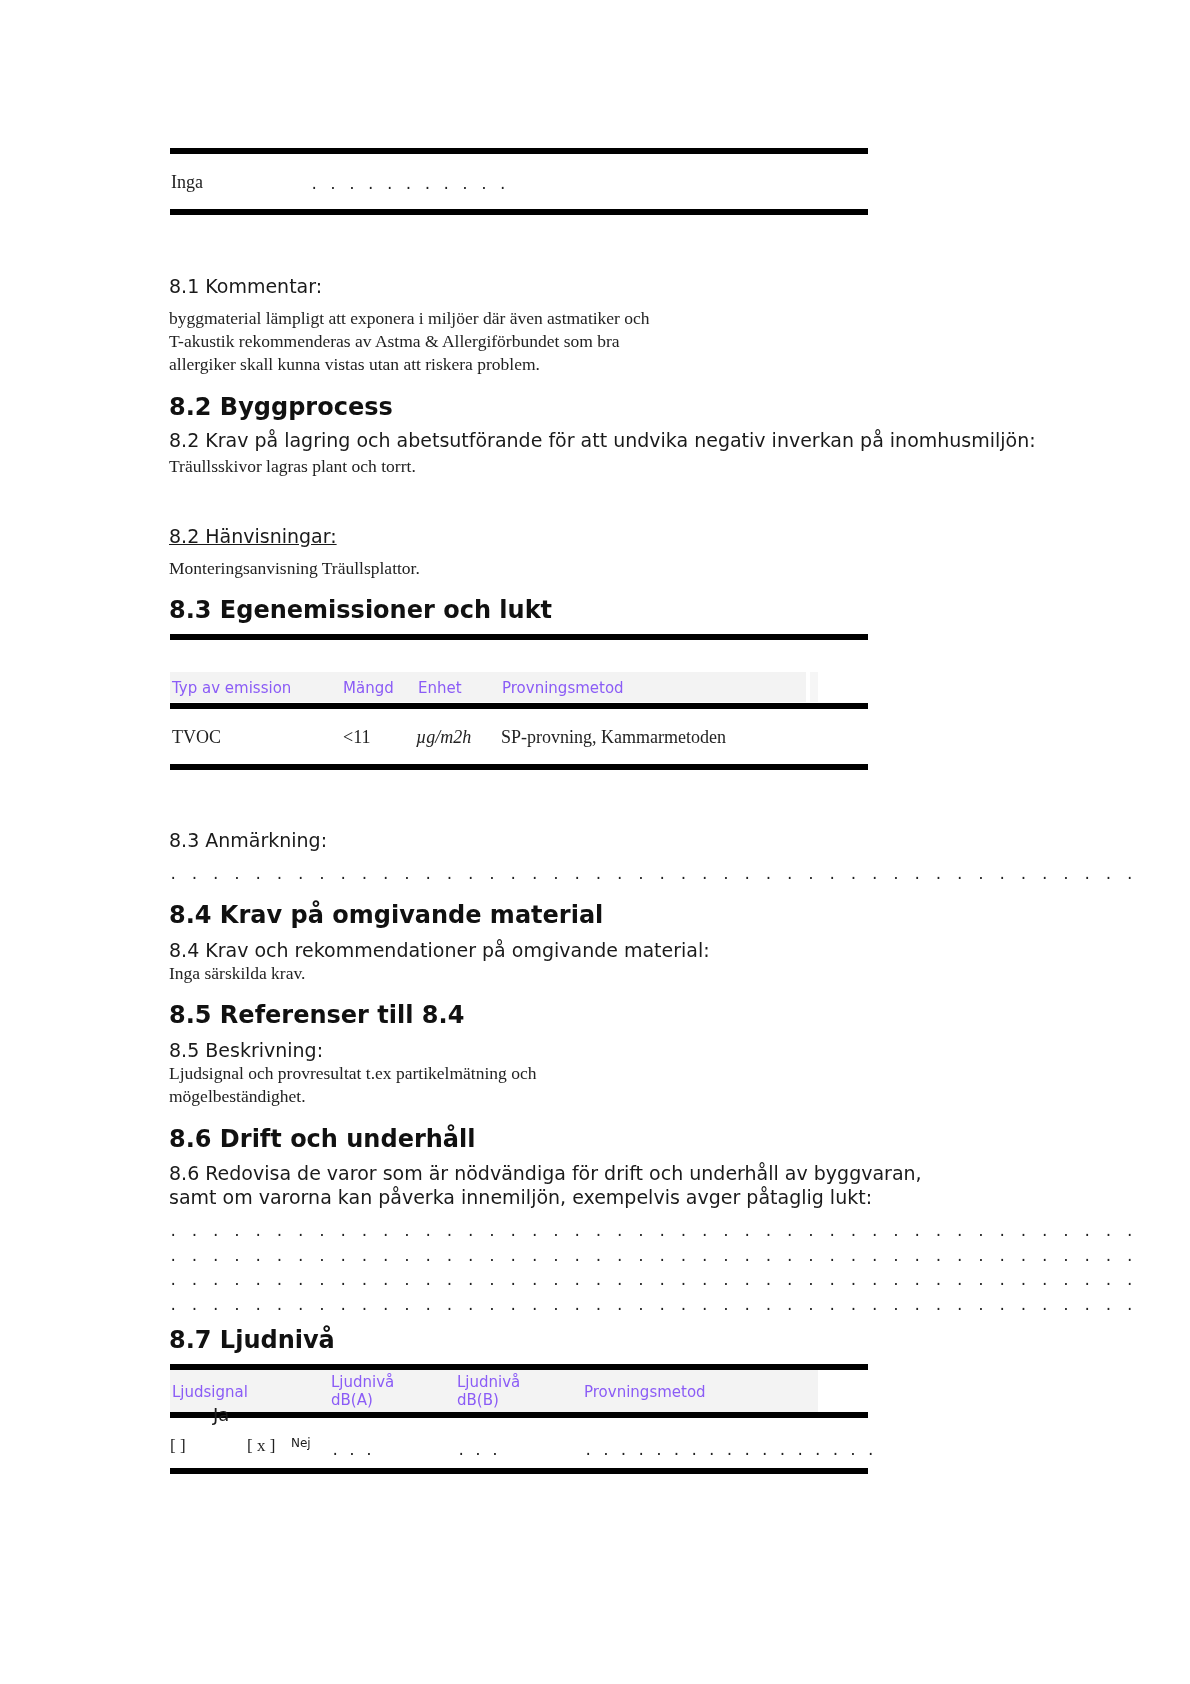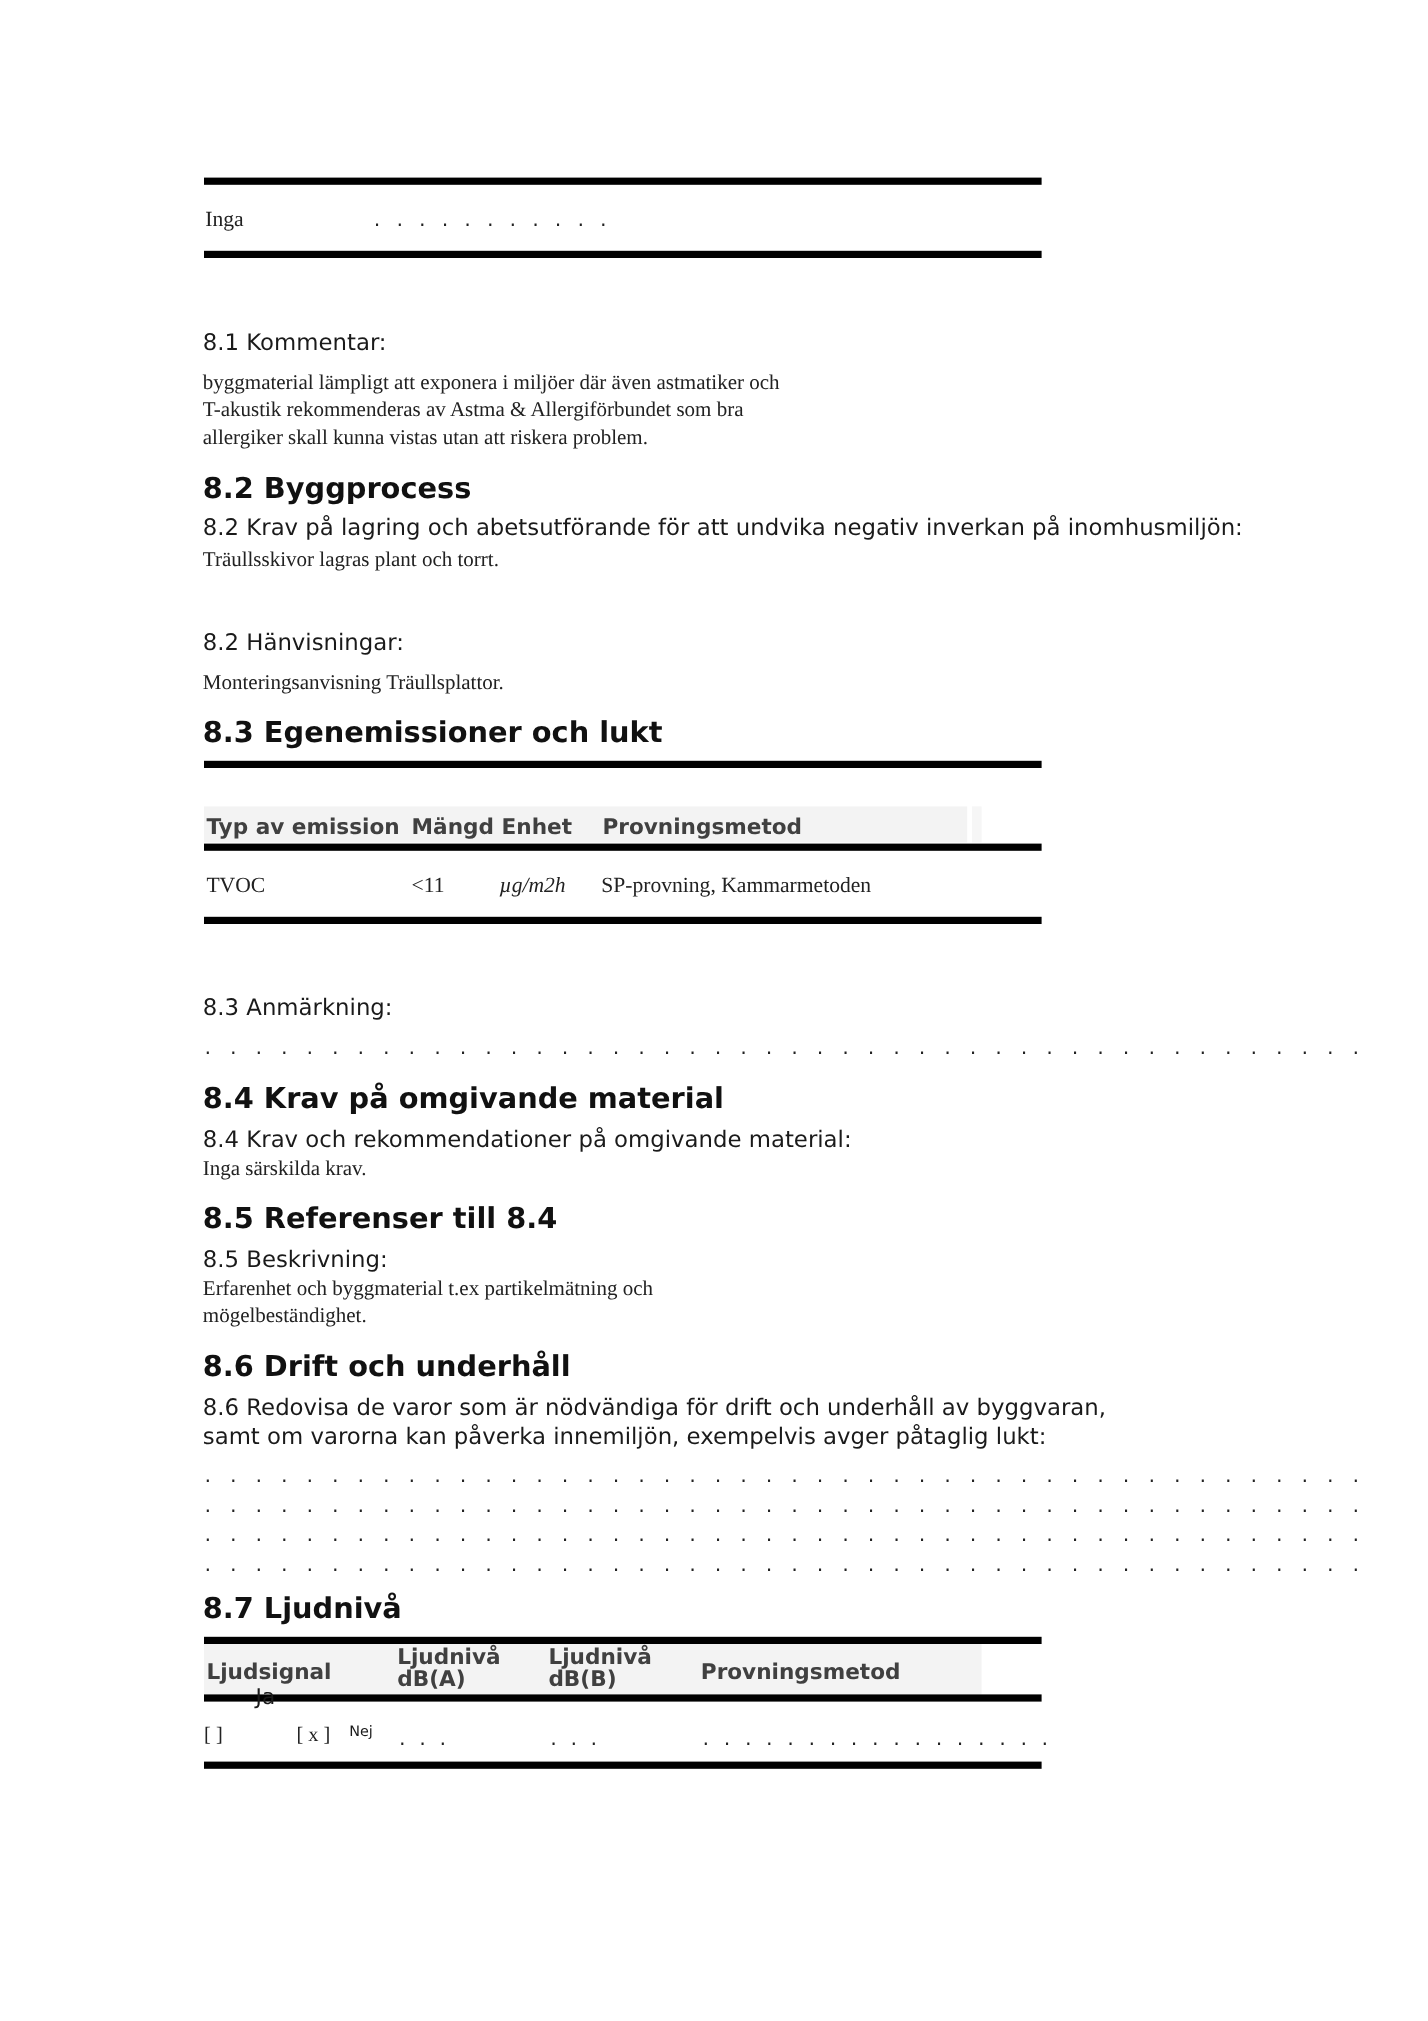--- a/index.html
+++ b/index.html
@@ -3,21 +3,21 @@
   <meta charset="utf-8">
   <style>
     html, body { margin: 0; padding: 0; background: #ffffff; }
     body { width: 1190px; height: 1684px; position: relative; overflow: hidden; color: #111; }
     .abs { position: absolute; }
     .rule { position: absolute; left: 170px; width: 698px; height: 6px; background: #000; }
     .h2 { font-family: "DejaVu Sans", sans-serif; font-weight: bold; font-size: 24px; left: 169px; white-space: nowrap; }
     .sub { font-family: "DejaVu Sans", sans-serif; font-size: 19px; left: 169px; white-space: nowrap; color: #1a1a1a; }
     .body { font-family: "Liberation Serif", serif; font-size: 17.5px; left: 169px; line-height: 23px; color: #222; }
     .dots { font-family: "DejaVu Sans Mono", monospace; font-size: 14px; left: 169px; letter-spacing: 2.2px; white-space: nowrap; color: #222; }
-    .th { font-family: "DejaVu Sans", sans-serif; font-weight: bold; font-size: 18px; color: #404040; white-space: nowrap; }
+    .th { font-family: "DejaVu Sans", sans-serif; font-weight: normal; font-size: 15px; color: #8b5cf6; white-space: nowrap; }
     .td { font-family: "Liberation Serif", serif; font-size: 18px; color: #222; white-space: nowrap; }
     .thbg { position: absolute; background: #f3f3f3; }
   </style>
 </head>
 <body>
 
 <div class="rule" style="top:148px;"></div>
 <div class="abs td" style="left:171px; top:172px; font-size:18px;">Inga</div>
 <div class="abs dots" style="left:310px; top:176px; letter-spacing:1px;">. . . . . . . . . . .</div>
 <div class="rule" style="top:209px;"></div>
@@ -25,21 +25,21 @@
 <div class="abs sub" style="top:275px;">8.1  Kommentar:</div>
 <div class="abs body" style="top:307px;">
   <div>byggmaterial lämpligt att exponera i miljöer där även astmatiker och</div>
   <div>T-akustik rekommenderas av Astma &amp; Allergiförbundet som bra</div>
   <div>allergiker skall kunna vistas utan att riskera problem.</div>
 </div>
 
 <div class="abs h2" style="top:393px;">8.2 Byggprocess</div>
 <div class="abs sub" style="top:429px;">8.2  Krav på lagring och abetsutförande för att undvika negativ inverkan på inomhusmiljön:</div>
 <div class="abs body" style="top:455px;">Träullsskivor lagras plant och torrt.</div>
-<div class="abs sub" style="top:525px;">8.2  Hänvisningar:</div>
+<div class="abs sub" style="top:525px;text-decoration:underline;">8.2  Hänvisningar:</div>
 <div class="abs body" style="top:557px;">Monteringsanvisning Träullsplattor.</div>
 
 <div class="abs h2" style="top:596px;">8.3 Egenemissioner och lukt</div>
 <div class="rule" style="top:634px;"></div>
 
 <div>
   <div class="thbg" style="left:170px; top:672px; width:636px; height:30px;"></div>
   <div class="thbg" style="left:810px; top:672px; width:8px; height:30px; background:#f6f6f6;"></div>
   <div class="abs th" style="left:172px; top:679px;">Typ av emission</div>
   <div class="abs th" style="left:343px; top:679px;">Mängd</div>
@@ -59,21 +59,21 @@
 <div class="abs sub" style="top:829px;">8.3  Anmärkning:</div>
 <div class="abs dots" style="top:866px;">. . . . . . . . . . . . . . . . . . . . . . . . . . . . . . . . . . . . . . . . . . . . . .</div>
 
 <div class="abs h2" style="top:901px;">8.4 Krav på omgivande material</div>
 <div class="abs sub" style="top:939px;">8.4  Krav och rekommendationer på omgivande material:</div>
 <div class="abs body" style="top:962px;">Inga särskilda krav.</div>
 
 <div class="abs h2" style="top:1001px;">8.5 Referenser till 8.4</div>
 <div class="abs sub" style="top:1039px;">8.5  Beskrivning:</div>
 <div class="abs body" style="top:1062px;">
-  <div>Erfarenhet och byggmaterial t.ex partikelmätning och</div>
+  <div>Ljudsignal och provresultat t.ex partikelmätning och</div>
   <div>mögelbeständighet.</div>
 </div>
 
 <div class="abs h2" style="top:1125px;">8.6 Drift och underhåll</div>
 <div class="abs sub" style="top:1161px; line-height:24px;">
   <div>8.6  Redovisa de varor som är nödvändiga för drift och underhåll av byggvaran,</div>
   <div>samt om varorna kan påverka innemiljön, exempelvis avger påtaglig lukt:</div>
 </div>
 <div class="abs dots" style="top:1219px; line-height:24.5px;">
   <div>. . . . . . . . . . . . . . . . . . . . . . . . . . . . . . . . . . . . . . . . . . . . . .</div>

